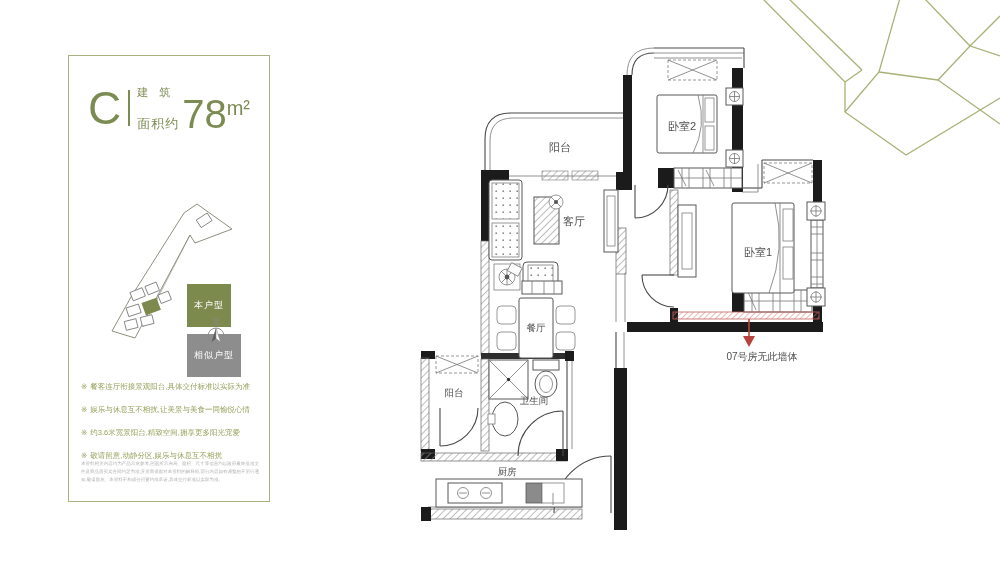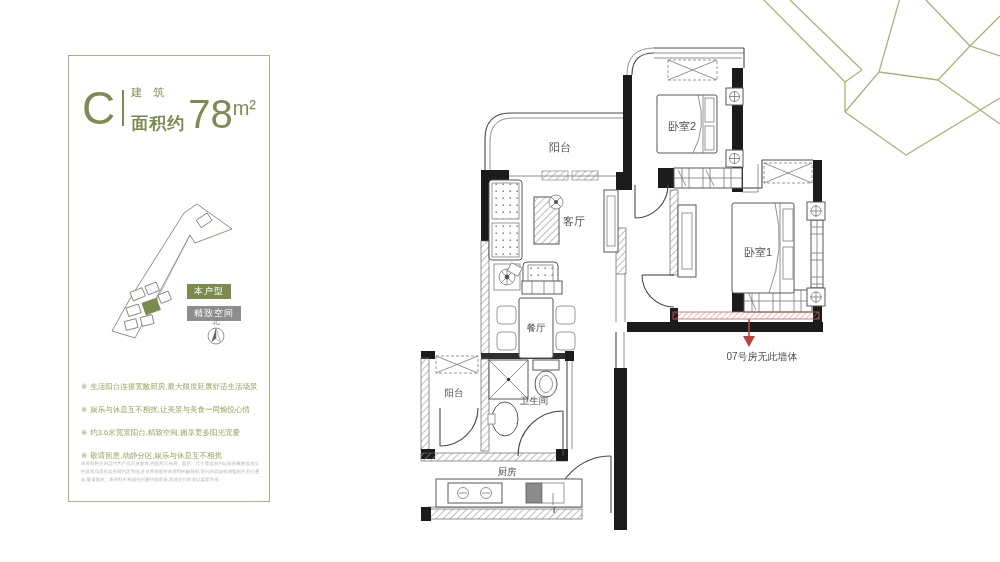--- a/index.html
+++ b/index.html
@@ -6,27 +6,27 @@
   body{width:1000px;height:562px;overflow:hidden;font-family:"Liberation Sans","DejaVu Sans",sans-serif;}
   #stage{position:relative;width:1000px;height:562px;background:#fff;}
 
   
   .panel{position:absolute;left:68px;top:55px;width:202px;height:447px;border:1px solid #a9b183;background:#fff;box-sizing:border-box;}
   .hdr{position:absolute;left:0;top:26px;width:100%;display:flex;justify-content:center;align-items:center;color:#7c8b51;}
   .hdr .c{font-size:46px;line-height:46px;font-weight:400;}
   .hdr .bar{width:2px;height:36px;background:#7c8b51;margin:0 7px;}
   .hdr .ar{display:flex;flex-direction:column;justify-content:flex-start;margin-right:3px;gap:16px;}
   .hdr .ar .l1{font-size:11px;letter-spacing:4px;line-height:15px;}
-  .hdr .ar .l2{font-size:17px;letter-spacing:1px;line-height:15px;font-weight:bold;}
+  .hdr .ar .l2{font-size:13px;letter-spacing:1px;line-height:15px;}
   .hdr .num{font-size:40px;line-height:40px;font-weight:400;margin-top:12px;}
   .hdr .unit{font-size:20px;line-height:20px;align-self:flex-start;margin-top:16px;}
 
   .siteplan{position:absolute;left:16px;top:134px;}
   .legend{position:absolute;left:118px;top:228px;display:flex;flex-direction:column;gap:7px;align-items:flex-start;}
-  .badge{font-size:9px;line-height:9px;color:#fff;padding:3px 7px;letter-spacing:1px;}
+  .badge{font-size:9px;line-height:9px;color:#fff;padding:17px 7px;letter-spacing:1px;}
   .badge.cur{background:#7d8a4e;}
   .badge.sim{background:#8d8d8d;}
   .north{position:absolute;left:133px;top:261px;width:28px;text-align:center;color:#888;}
   .north .nl{font-size:8px;line-height:9px;}
 
   .features{position:absolute;left:12px;top:326px;width:180px;}
   .feat{display:flex;gap:3px;font-size:7.5px;line-height:9px;color:#98a15d;margin-bottom:14px;}
   .feat .g{flex:0 0 auto;}
   .disclaimer{position:absolute;left:12px;top:404px;width:178px;font-size:4.5px;line-height:1.8;color:#b2b2b2;text-align:justify;}
 
@@ -88,36 +88,36 @@
         <rect x="42" y="116" width="13" height="9" transform="rotate(-18 48 120)"></rect>
         <rect x="74" y="103" width="11" height="9" transform="rotate(-22 79 107)"></rect>
         <rect x="40" y="130" width="12" height="9" transform="rotate(-14 46 134)"></rect>
         <rect x="56" y="126" width="12" height="9" transform="rotate(-14 62 130)"></rect>
       </g>
       <rect x="58" y="110" width="16" height="13" transform="rotate(-20 66 116)" fill="#7d8a4e"></rect>
     </svg>
 
     <div class="legend">
       <span class="badge cur">本户型</span>
-      <span class="badge sim">精致空间</span>
+      <span class="badge sim">相似户型</span>
     </div>
 
     <div class="north">
       <div class="nl">北</div>
       <svg width="20" height="20" viewBox="0 0 20 20">
         <circle cx="10" cy="10" r="8" fill="none" stroke="#8a8a8a" stroke-width="0.9"></circle>
         <polygon points="10,2 5.5,16 10,12.5" fill="#5f5f5f"></polygon>
         <polygon points="10,2 14.5,16 10,12.5" fill="#fff" stroke="#8a8a8a" stroke-width="0.6"></polygon>
       </svg>
     </div>
 
     <div class="features">
       <div class="feat">
         <span class="g">※</span>
-        <span>生活阳台连接宽敞厨房,最大限度延展舒适生活场景</span>
+        <span>餐客连厅衔接景观阳台,具体交付标准以实际为准</span>
       </div>
       <div class="feat">
         <span class="g">※</span>
         <span>娱乐与休息互不相扰,让美景与美食一同愉悦心情</span>
       </div>
       <div class="feat">
         <span class="g">※</span>
         <span>约3.6米宽景阳台,精致空间,拥享更多阳光宠爱</span>
       </div>
       <div class="feat">

